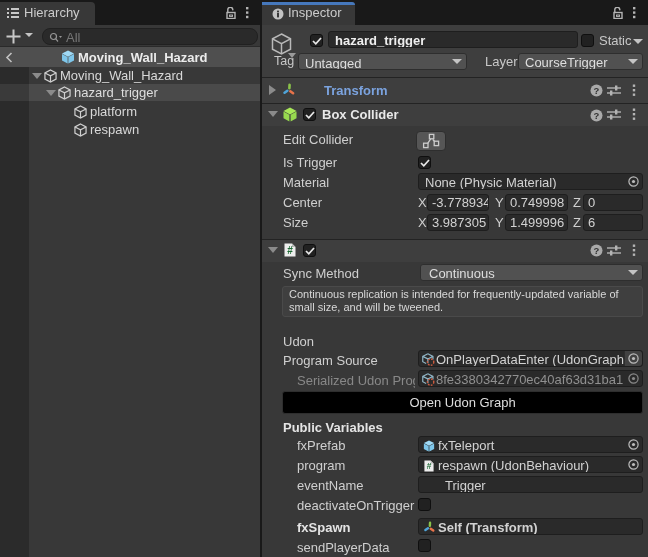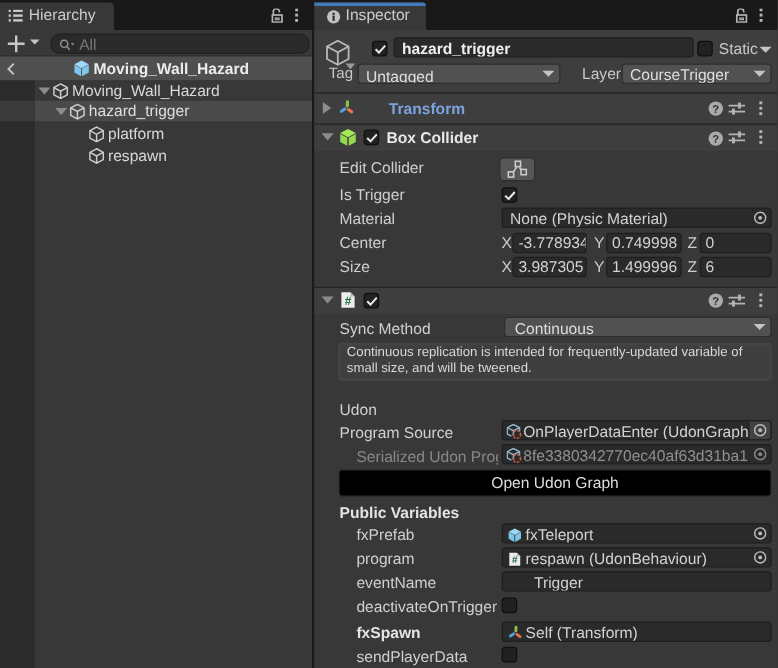--- a/index.html
+++ b/index.html
@@ -353,19 +353,19 @@
       </div>
   <div class="lbl" style="left:35px;top:498px;">deactivateOnTrigger</div>
   <div class="cb" style="left:156px;top:498px;"></div>
   <div class="lbl bold" style="left:35px;top:520px;color:#e4e4e4;">fxSpawn</div>
   <div class="field" style="left:156px;top:518px;width:225px;height:17px;">
     <svg style="position:absolute;left:4px;top:2px;" width="13" height="13" viewBox="0 0 14 14">
       <rect x="6" y="0.5" width="2.6" height="6" rx="1.3" fill="#8bc34a" transform="rotate(3 7 7)"></rect>
       <rect x="6" y="0.5" width="2.6" height="6" rx="1.3" fill="#4fa3d8" transform="rotate(-125 7 7)"></rect>
       <rect x="6" y="0.5" width="2.6" height="6" rx="1.3" fill="#e8734a" transform="rotate(125 7 7)"></rect>
     </svg>
-    <span style="position:absolute;left:19px;top:1px;">Self (Transform)</span>
+    <span style="position:absolute;left:19px;top:1px;font-weight:bold;">Self (Transform)</span>
   </div>
   <div class="lbl" style="left:35px;top:540px;">sendPlayerData</div>
   <div class="cb" style="left:156px;top:539px;"></div>
 
 </div>
 </div>
 
 </body></html>

